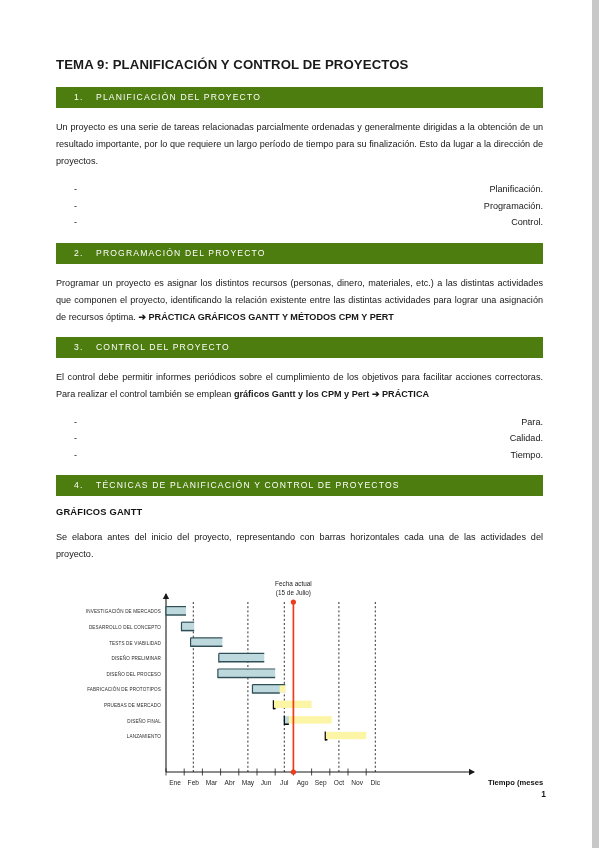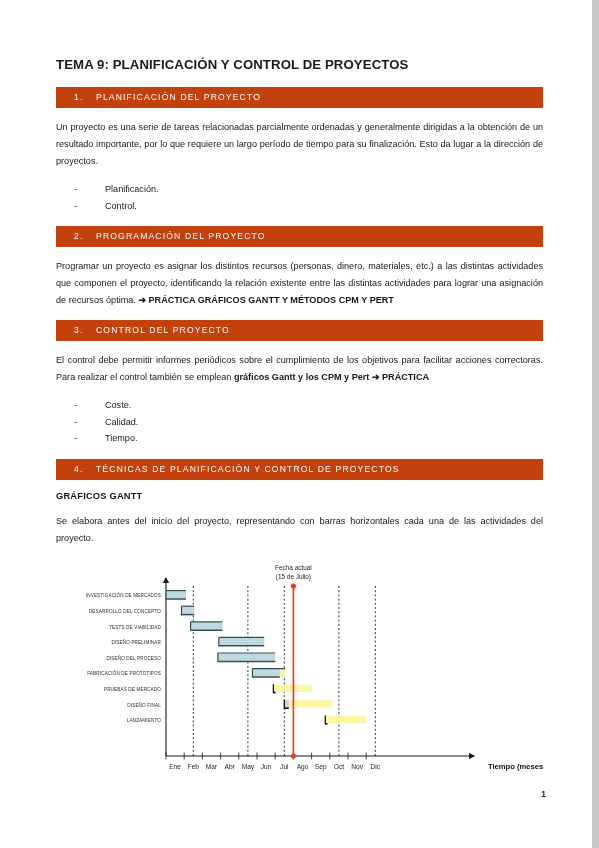--- a/index.html
+++ b/index.html
@@ -25,21 +25,21 @@
   }
   .doc-title {
     font-size: 13.2px;
     font-weight: bold;
     color: #1a1a1a;
     letter-spacing: 0.1px;
     margin: 0 0 14px 0;
     line-height: 1.3;
   }
   .section-bar {
-    background: #c2410c;
+    background: #4d7c0f;
     color: #ffffff;
     font-size: 8.6px;
     letter-spacing: 1.15px;
     padding: 5px 0 5px 18px;
     margin: 0 0 11px 0;
     height: 11px;
     line-height: 11px;
     box-sizing: content-box;
     white-space: nowrap;
   }
@@ -60,20 +60,21 @@
     list-style: none;
     margin: 0 0 12px 0;
     padding: 0 0 0 18px;
   }
   ul.dashes li {
     font-size: 9.1px;
     line-height: 16.5px;
     color: #171717;
     position: relative;
     padding-left: 31px;
+    text-align: right;
   }
   ul.dashes li::before {
     content: "-";
     position: absolute;
     left: 0;
     top: 0;
   }
   .subhead {
     font-size: 9.3px;
     font-weight: bold;
@@ -128,34 +129,35 @@
   <div class="content">
 
     <h1 class="doc-title">TEMA 9: PLANIFICACIÓN Y CONTROL DE PROYECTOS</h1>
 
     <div class="section-bar">
       <span class="num">1.</span><span>PLANIFICACIÓN  DEL PROYECTO</span>
     </div>
     <p class="body">Un proyecto es una serie de tareas relacionadas parcialmente ordenadas y generalmente dirigidas a la obtención de un resultado importante, por lo que requiere un largo período de tiempo para su finalización. Esto da lugar a la dirección de proyectos.</p>
     <ul class="dashes">
       <li>Planificación.</li>
+      <li>Programación.</li>
       <li>Control.</li>
     </ul>
 
     <div class="section-bar">
       <span class="num">2.</span><span>PROGRAMACIÓN  DEL PROYECTO</span>
     </div>
     <p class="body"><span>Programar un proyecto es asignar los distintos recursos (personas, dinero, materiales, etc.) a las distintas actividades que componen el proyecto, identificando la relación existente entre las distintas actividades para lograr una asignación de recursos óptima. </span><span class="bold">➔ PRÁCTICA GRÁFICOS GANTT Y MÉTODOS CPM Y PERT</span></p>
 
     <div class="section-bar">
       <span class="num">3.</span><span>CONTROL DEL PROYECTO</span>
     </div>
     <p class="body"><span>El control debe permitir informes periódicos sobre el cumplimiento de los objetivos para facilitar acciones correctoras. Para realizar el control también se emplean </span><span class="bold">gráficos Gantt y los CPM y Pert ➔ PRÁCTICA</span></p>
     <ul class="dashes">
-      <li>Coste.</li>
+      <li>Para.</li>
       <li>Calidad.</li>
       <li>Tiempo.</li>
     </ul>
 
     <div class="section-bar">
       <span class="num">4.</span><span>TÉCNICAS DE PLANIFICACIÓN  Y CONTROL DE PROYECTOS</span>
     </div>
     <div class="subhead">GRÁFICOS GANTT</div>
     <p class="body">Se elabora antes del inicio del proyecto, representando con barras horizontales cada una de las actividades del proyecto.</p>
 

